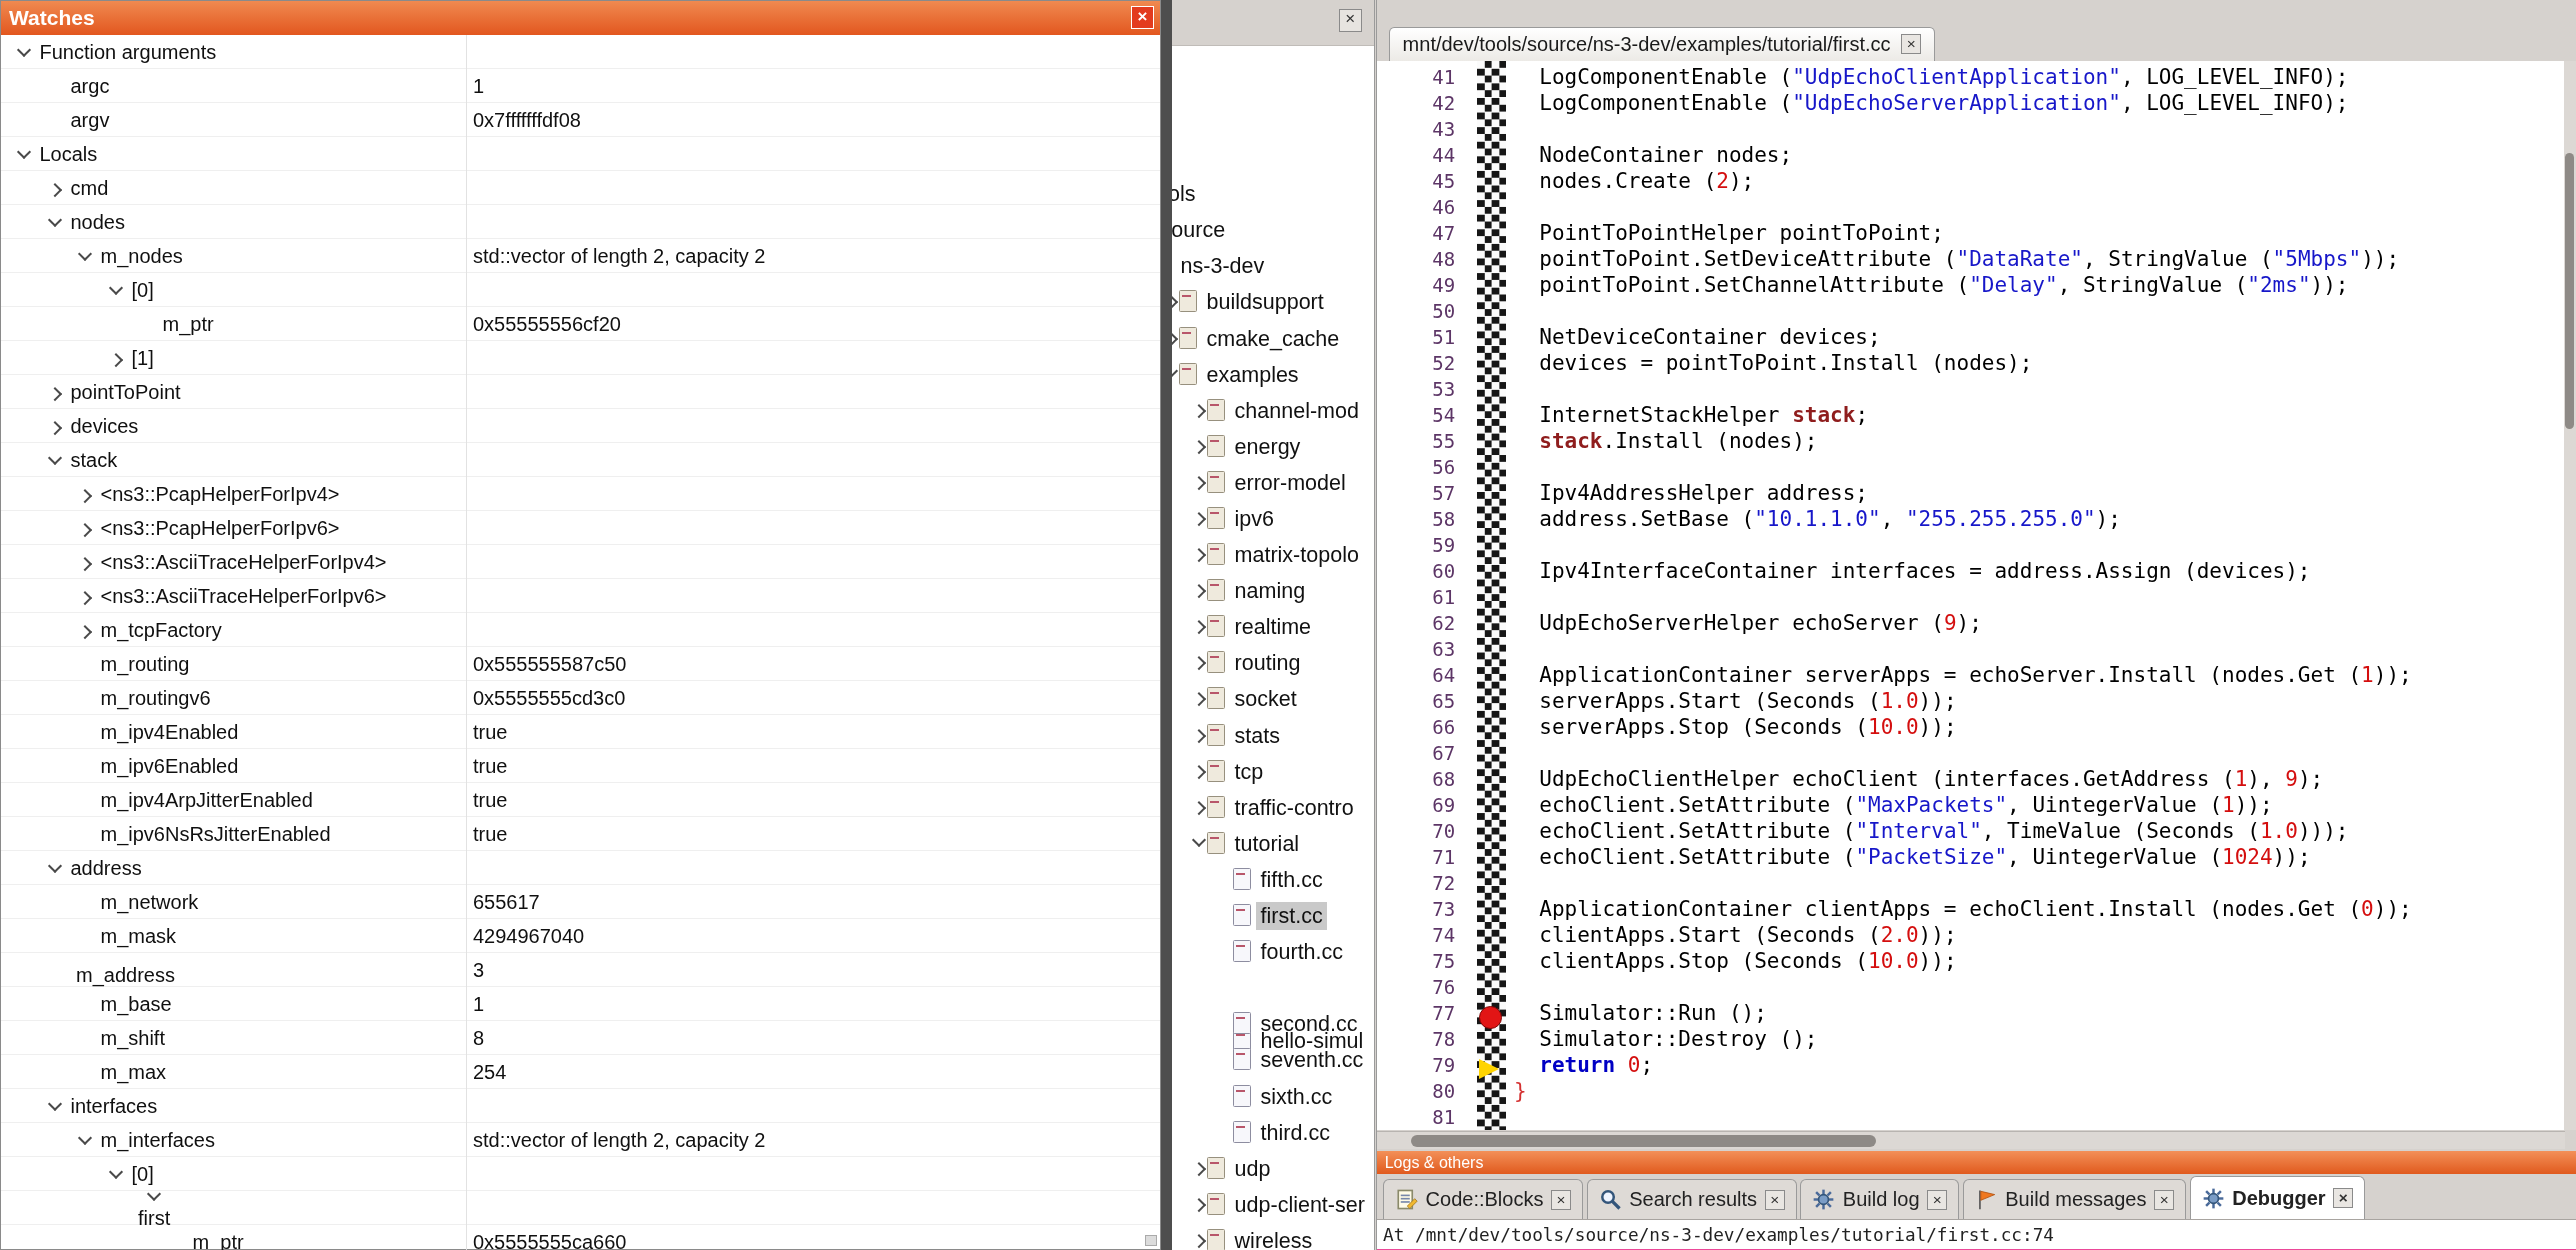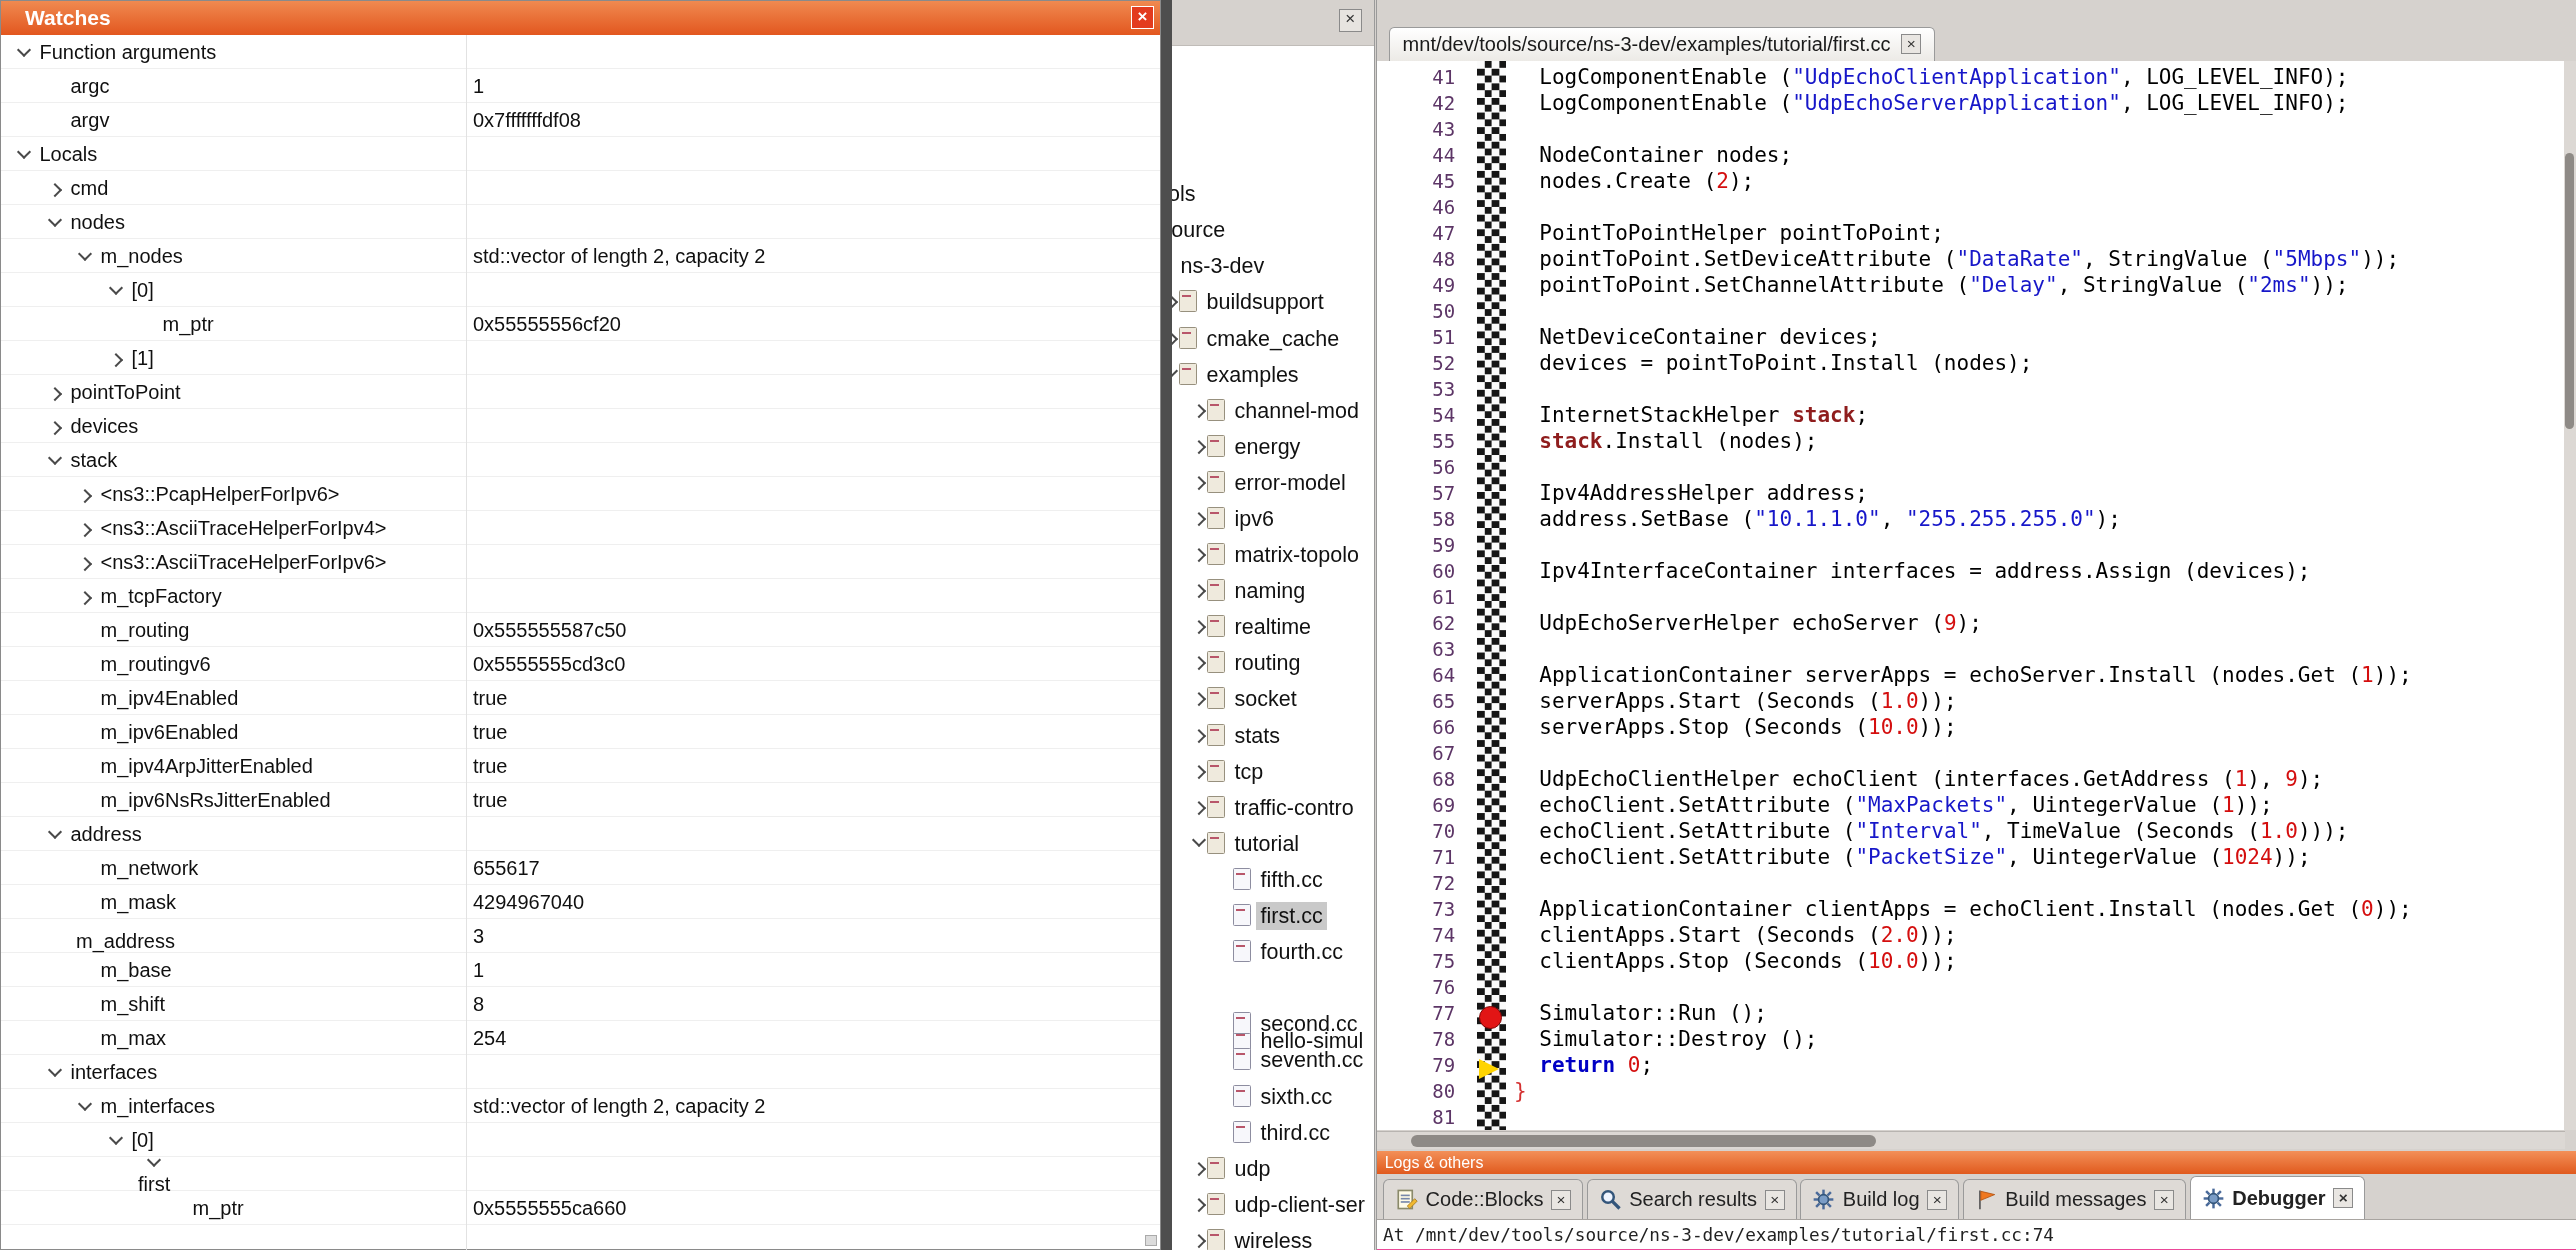--- a/index.html
+++ b/index.html
@@ -4,21 +4,21 @@
 <style>
   * { box-sizing: border-box; margin: 0; padding: 0; }
   html,body { width:2576px; height:1250px; overflow:hidden; background:#d6d2ce;
               font-family:"Liberation Sans","DejaVu Sans",sans-serif; }
 
   
   .watches-window { position:absolute; left:0; top:0; width:1161px; height:1250px;
                     background:#fff; border:1.5px solid #8a8a8a; z-index:10; }
   .watches-title { height:34px; background:linear-gradient(#f08a50,#e2571f);
                    display:flex; align-items:center; color:#fff; font-weight:bold;
-                   font-size:21px; padding-left:24px; position:relative; }
+                   font-size:21px; padding-left:8px; position:relative; }
   .watches-close { position:absolute; right:6.1px; top:5.4px; width:23px; height:23px;
                    background:#e33b1e; border:1.5px solid #fff; color:#fff; font-size:17px;
                    line-height:20px; text-align:center; cursor:default; }
   .watches-body { position:relative; height:1217px; overflow:hidden; }
   .watches-colline { position:absolute; left:465px; top:0; bottom:0; width:0.8px;
                      background:#e2e2e2; z-index:2; }
   .watch-row { position:relative; height:34px; border-bottom:0.8px solid #efefef;
                font-size:20px; color:#101010; }
   .watch-name { position:absolute; top:0; height:34px; display:flex; align-items:center; gap:6.1px;
                 white-space:nowrap; z-index:3; }
@@ -559,20 +559,28 @@
               <span class="chev open"></span>
             </span>
             <span>stack</span>
           </div>
         </div>
         <div class="watch-row">
           <div class="watch-name" style="left: 75px;">
             <span class="chevbox">
               <span class="chev closed"></span>
             </span>
+            <span>&lt;ns3::PcapHelperForIpv4&gt;</span>
+          </div>
+        </div>
+        <div class="watch-row">
+          <div class="watch-name" style="left: 75px;">
+            <span class="chevbox">
+              <span class="chev closed"></span>
+            </span>
             <span>&lt;ns3::PcapHelperForIpv6&gt;</span>
           </div>
         </div>
         <div class="watch-row">
           <div class="watch-name" style="left: 75px;">
             <span class="chevbox">
               <span class="chev closed"></span>
             </span>
             <span>&lt;ns3::AsciiTraceHelperForIpv4&gt;</span>
           </div>

